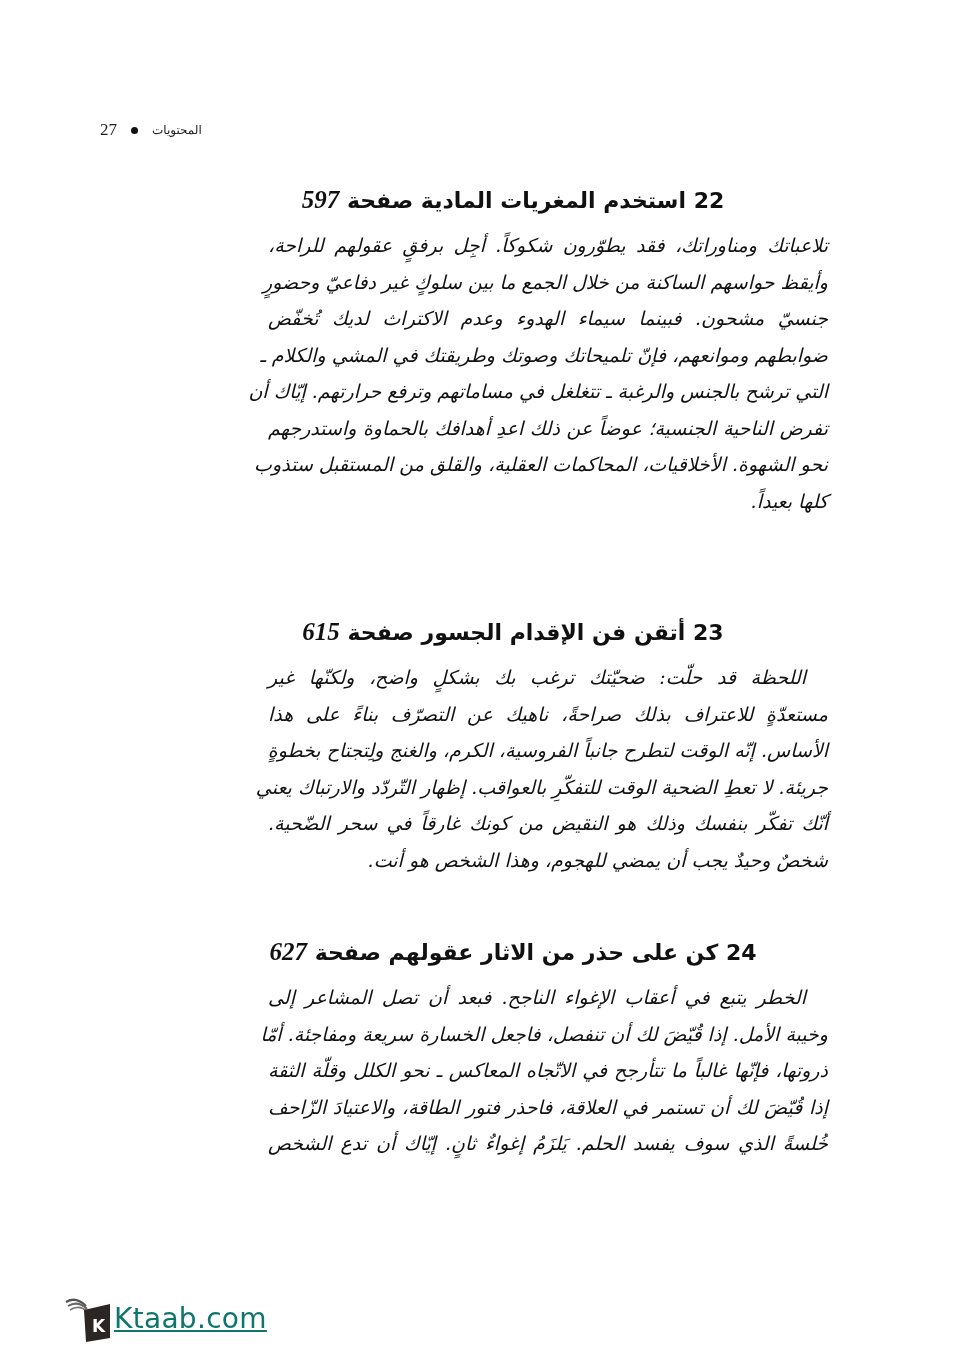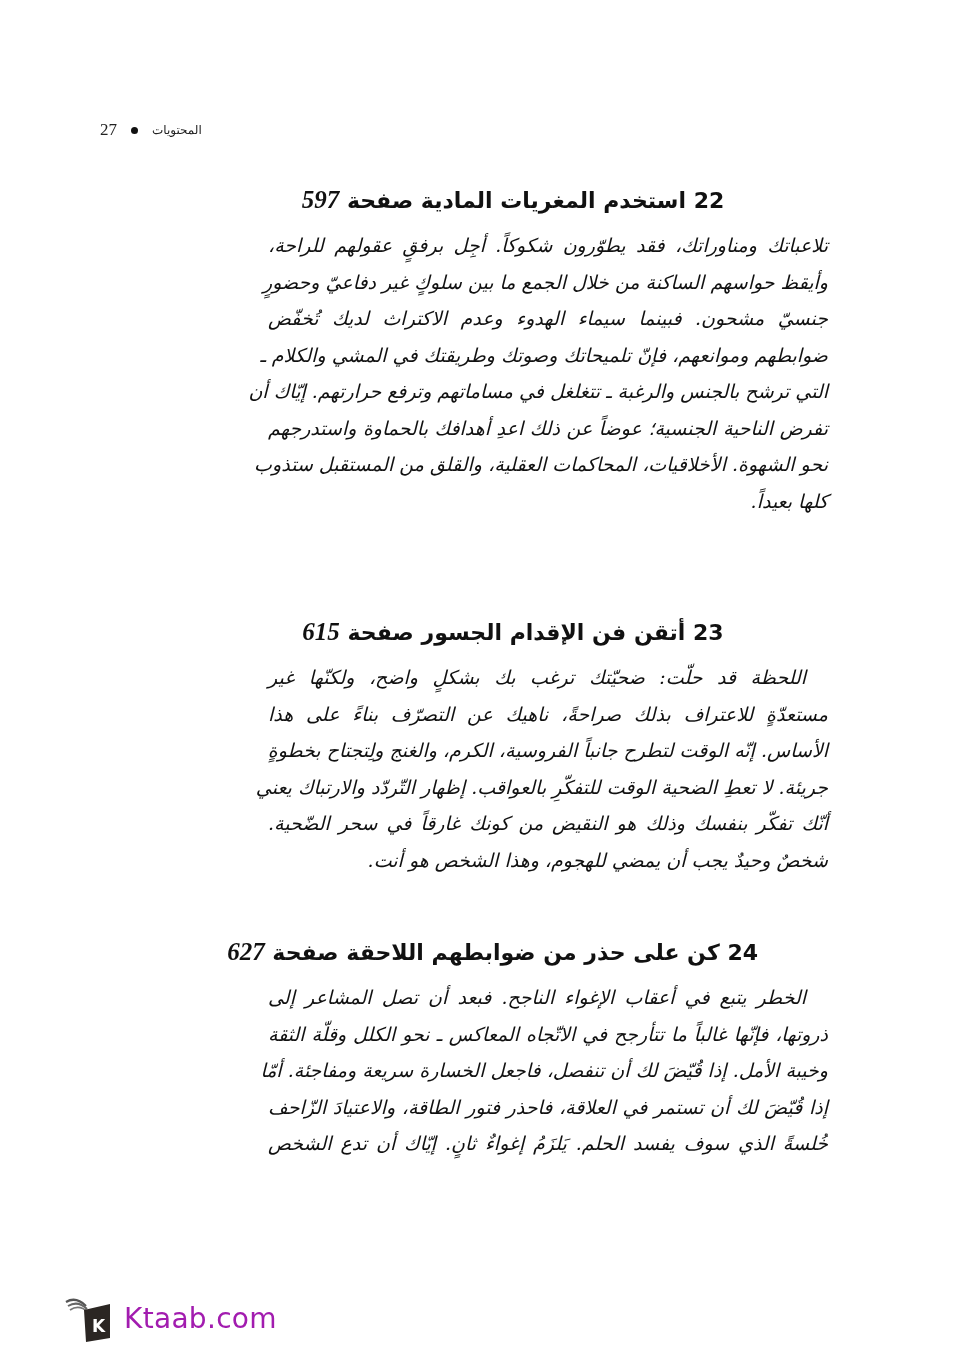--- a/index.html
+++ b/index.html
@@ -89,25 +89,26 @@
       position: absolute;
       left: 62px;
       top: 1290px;
       height: 56px;
       display: flex;
       align-items: center;
       direction: ltr;
     }
     .brand .logo { width: 52px; height: 52px; }
     .brand .brand-name {
-      margin-left: 10px;
+      margin-left: 0;
       font-family: "DejaVu Sans", "Liberation Sans", sans-serif;
       font-size: 28px;
-      color: #a21caf;
+      color: #0f766e;
       letter-spacing: 0.3px;
+      text-decoration: underline;
     }
   </style>
 </head>
 <body>
 
 <div class="running-header">
   <span class="page-num">27</span>
   <span class="bullet"></span>
   <span class="section-name">المحتويات</span>
 </div>
@@ -144,28 +145,28 @@
     <span class="line">الأساس. إنّه الوقت لتطرح جانباً الفروسية، الكرم، والغنج ولِتجتاح بخطوةٍ</span>
     <span class="line">جريئة. لا تعطِ الضحية الوقت للتفكّرِ بالعواقب. إظهار التّردّد والارتباك يعني</span>
     <span class="line">أنّك تفكّر بنفسك وذلك هو النقيض من كونك غارقاً في سحر الضّحية.</span>
     <span class="line last">شخصٌ وحيدٌ يجب أن يمضي للهجوم، وهذا الشخص هو أنت.</span>
   </p>
 </section>
 
 <section class="section" id="sec24">
   <h2 class="section-heading">
     <span class="num">24</span>
-    <span class="title">كن على حذر من ضوابطهم اللاحقة</span>
+    <span class="title">كن على حذر من الاثار عقولهم</span>
     <span class="page-word">صفحة</span>
     <span class="page-ref">627</span>
   </h2>
   <p class="section-body">
     <span class="line first">الخطر يتبع في أعقاب الإغواء الناجح. فبعد أن تصل المشاعر إلى</span>
+    <span class="line">وخيبة الأمل. إذا قُيّضَ لك أن تنفصل، فاجعل الخسارة سريعة ومفاجئة. أمّا</span>
     <span class="line">ذروتها، فإنّها غالباً ما تتأرجح في الاتّجاه المعاكس ـ نحو الكلل وقلّة الثقة</span>
-    <span class="line">وخيبة الأمل. إذا قُيّضَ لك أن تنفصل، فاجعل الخسارة سريعة ومفاجئة. أمّا</span>
     <span class="line">إذا قُيّضَ لك أن تستمر في العلاقة، فاحذر فتور الطاقة، والاعتيادَ الزّاحف</span>
     <span class="line">خُلسةً الذي سوف يفسد الحلم. يَلزَمُ إغواءٌ ثانٍ. إيّاك أن تدع الشخص</span>
   </p>
 </section>
 
 <div class="brand">
   <svg class="logo" viewBox="0 0 52 52">
     <path d="M4 10 Q14 4 24 14" stroke="#555" stroke-width="2.2" fill="none"></path>
     <path d="M6 14 Q16 8 25 17" stroke="#666" stroke-width="2" fill="none"></path>
     <path d="M8 18 Q17 12 26 20" stroke="#777" stroke-width="1.8" fill="none"></path>

